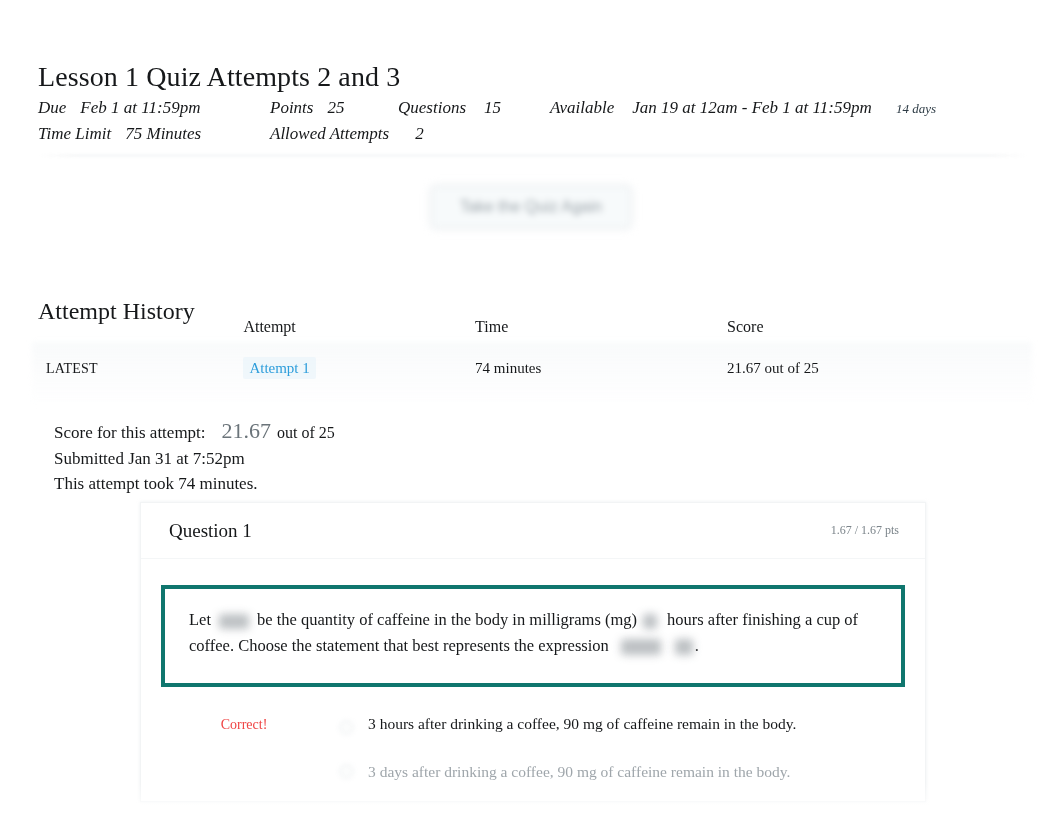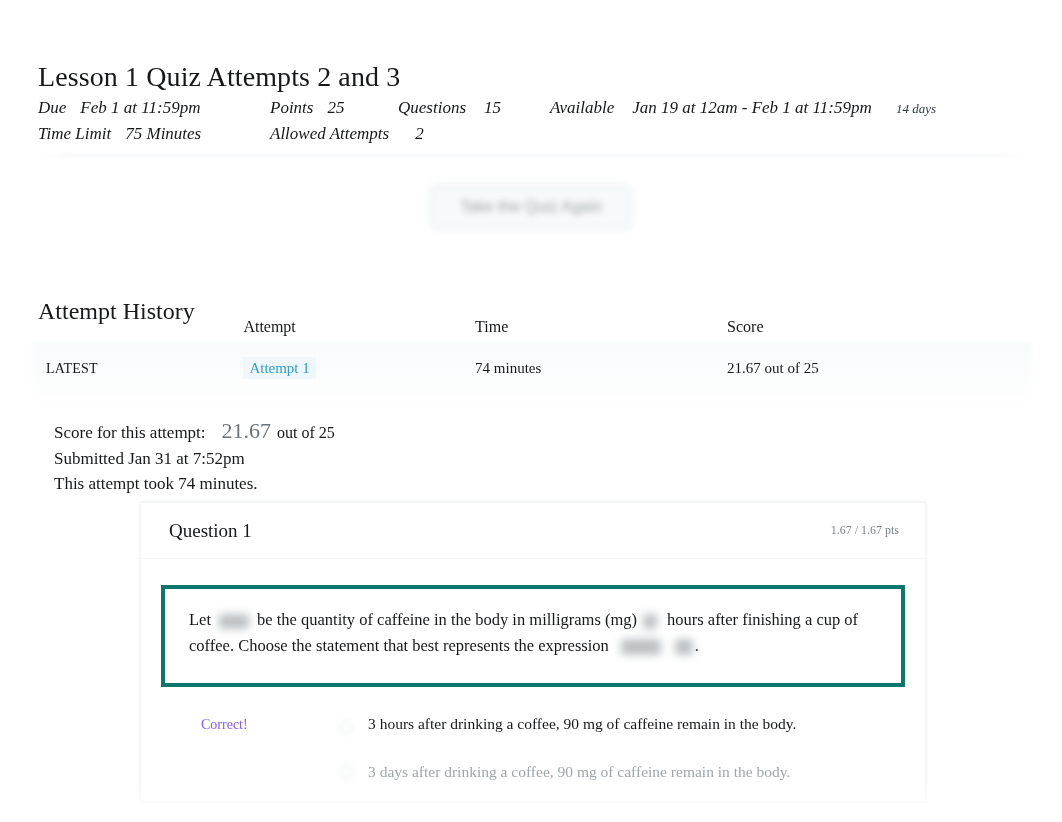--- a/index.html
+++ b/index.html
@@ -222,22 +222,22 @@
   
   .answers {
     position: relative;
     margin-top: 18px;
   }
   .answer-feedback {
     position: absolute;
     left: 60px;
     width: 86px;
     font-size: 14px;
-    color: #8b5cf6;
-    text-align: left;
+    color: #ef4444;
+    text-align: center;
     filter: blur(0.4px);
   }
   .answer-radio {
     width: 15px; height: 15px;
     border-radius: 50%;
     border: 1px solid #e9ecee;
     background: #fbfcfc;
     margin: 3px 14px 0 0;
     flex: 0 0 auto;
     filter: blur(2.2px);

